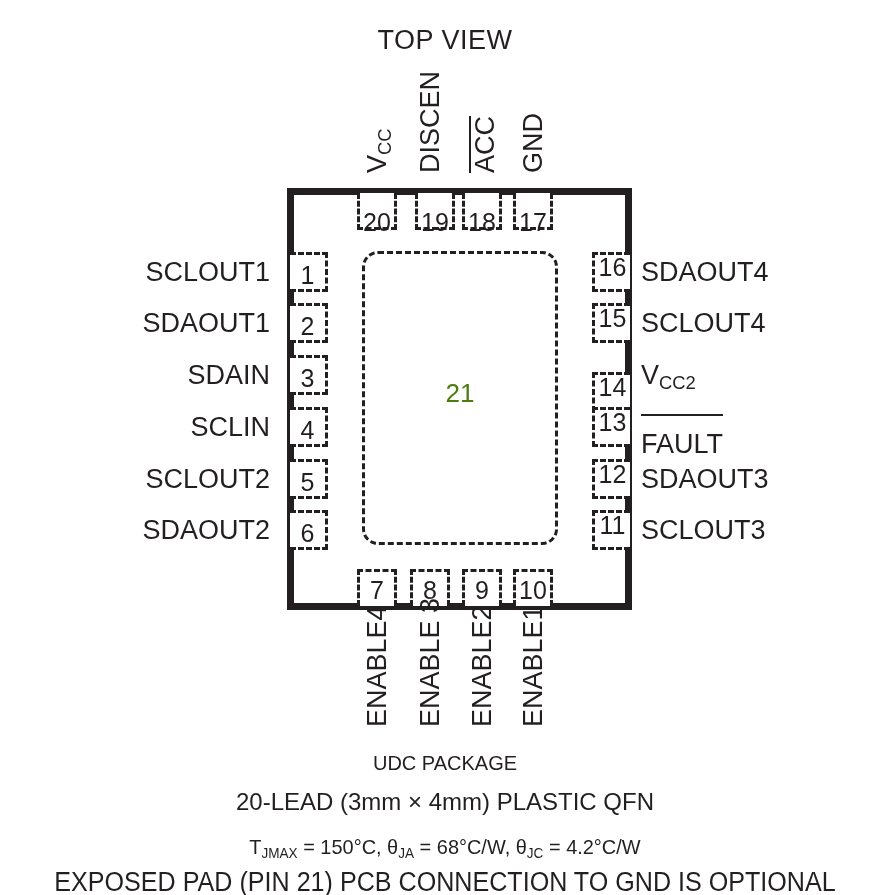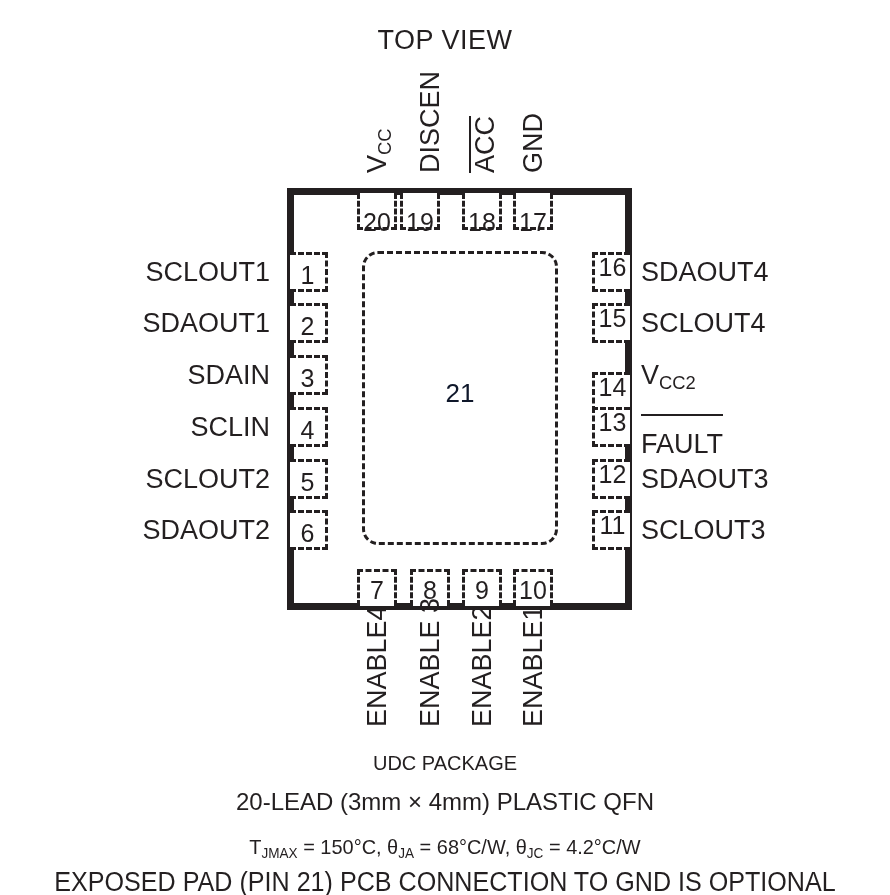--- a/index.html
+++ b/index.html
@@ -48,21 +48,21 @@
     border: 3px dashed #231f20;
     border-radius: 16px;
     box-sizing: border-box;
     background: transparent;
   }
   #exposed-pad-label {
     left: 362px; top: 365px;
     width: 196px;
     text-align: center;
     font-size: 26px;
-    color: #0f172a;
+    color: #4d7c0f;
   }
 
   
   .pin-box {
     box-sizing: border-box;
     border: 3px dashed #231f20;
     background: #ffffff;
     text-align: center;
     font-size: 25px;
     line-height: 1;
@@ -195,21 +195,21 @@
   <div class="abs pin-box pin-right" style="top:497px">11</div>
 
   <div class="abs sig-label sig-right" style="top:246px">SDAOUT4</div>
   <div class="abs sig-label sig-right" style="top:297px">SCLOUT4</div>
   <div class="abs sig-label sig-right" style="top:349px">V<sub>CC2</sub></div>
   <div class="abs sig-label sig-right overline" style="top:401px">FAULT</div>
   <div class="abs sig-label sig-right" style="top:453px">SDAOUT3</div>
   <div class="abs sig-label sig-right" style="top:504px">SCLOUT3</div>
 
   <div class="abs pin-box pin-top" style="left:357px">20</div>
-  <div class="abs pin-box pin-top" style="left:400px">19</div>
+  <div class="abs pin-box pin-top" style="left:415px">19</div>
   <div class="abs pin-box pin-top" style="left:462px">18</div>
   <div class="abs pin-box pin-top" style="left:513px">17</div>
 
   <div class="abs rot-label" style="left:364px; top:160px">V<sub>CC</sub></div>
   <div class="abs rot-label" style="left:417px; top:160px">DISCEN</div>
   <div class="abs rot-label" style="left:469px; top:160px"><span class="rot-ol">ACC</span></div>
   <div class="abs rot-label" style="left:520px; top:160px">GND</div>
 
   <div class="abs pin-box pin-bottom" style="left:357px">7</div>
   <div class="abs pin-box pin-bottom" style="left:410px">8</div>

